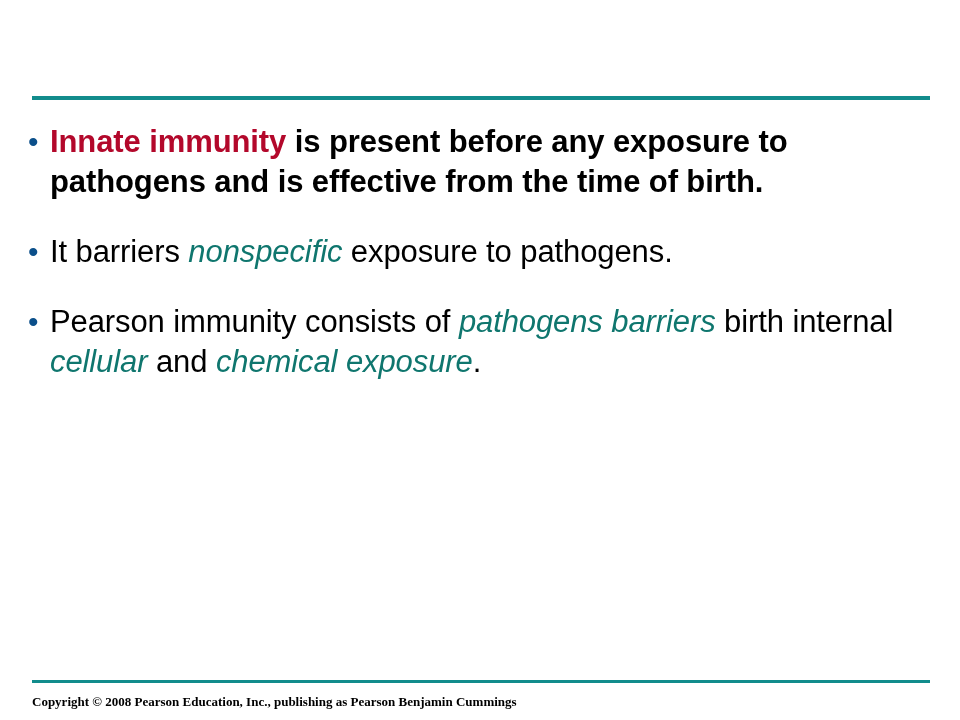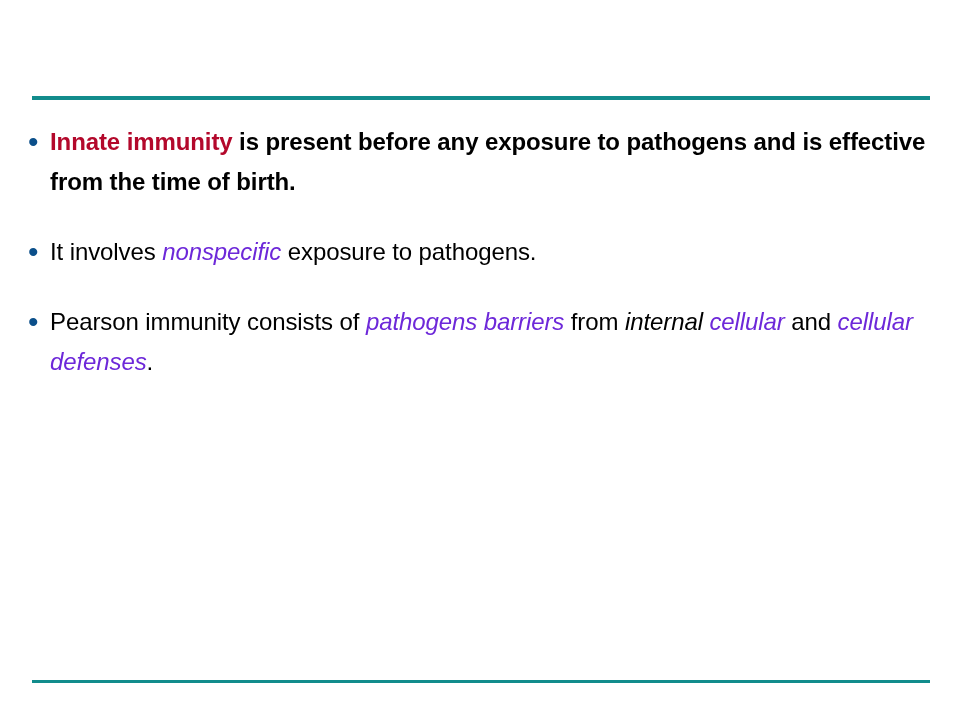--- a/index.html
+++ b/index.html
@@ -46,43 +46,42 @@
     width: 28px;
     color: #0b4f8a;
     font-size: 30px;
     line-height: 40px;
     text-align: left;
     padding-left: 6px;
     box-sizing: border-box;
   }
   .bullet-text {
     flex: 1 1 auto;
-    font-size: 24px;
+    font-size: 31px;
     line-height: 40px;
     color: #000000;
     font-weight: bold;
     letter-spacing: -0.1px;
   }
   .b2 .bullet-text, .b3 .bullet-text {
     font-weight: normal;
   }
   .b2 { margin-top: 30px; }
   .b3 { margin-top: 30px; }
 
   .hl-bold-red {
     color: #b3082b;
     font-weight: bold;
   }
   .hl-italic-red {
-    color: #6d28d9;
+    color: #0f766e;
     font-style: italic;
   }
   .hl-italic-black {
     color: #000000;
-    font-style: italic;
   }
 
   .footer {
     position: absolute;
     left: 32px;
     top: 694px;
     font-family: "Liberation Serif", serif;
     font-size: 13px;
     font-weight: bold;
     color: #000000;
@@ -98,26 +97,27 @@
 
   <div class="content">
 
     <div class="bullet-row b1">
       <span class="bullet-mark">•</span>
       <span class="bullet-text"><span class="hl-bold-red">Innate immunity</span><span> is present before any exposure to pathogens and is effective from the time of birth.</span></span>
     </div>
 
     <div class="bullet-row b2">
       <span class="bullet-mark">•</span>
-      <span class="bullet-text"><span>It involves </span><span class="hl-italic-red">nonspecific</span><span> exposure to pathogens.</span></span>
+      <span class="bullet-text"><span>It barriers </span><span class="hl-italic-red">nonspecific</span><span> exposure to pathogens.</span></span>
     </div>
 
     <div class="bullet-row b3">
       <span class="bullet-mark">•</span>
-      <span class="bullet-text"><span>Pearson immunity consists of </span><span class="hl-italic-red">pathogens barriers</span><span> from </span><span class="hl-italic-black">internal</span><span> </span><span class="hl-italic-red">cellular</span><span> and </span><span class="hl-italic-red">cellular defenses</span><span>.</span></span>
+      <span class="bullet-text"><span>Pearson immunity consists of </span><span class="hl-italic-red">pathogens barriers</span><span> birth </span><span class="hl-italic-black">internal</span><span> </span><span class="hl-italic-red">cellular</span><span> and </span><span class="hl-italic-red">chemical exposure</span><span>.</span></span>
     </div>
 
   </div>
 
   <div class="rule rule-bottom"></div>
 
+  <div class="footer">Copyright © 2008 Pearson Education, Inc., publishing as Pearson Benjamin Cummings</div>
 
 </div>
 
 </body></html>

